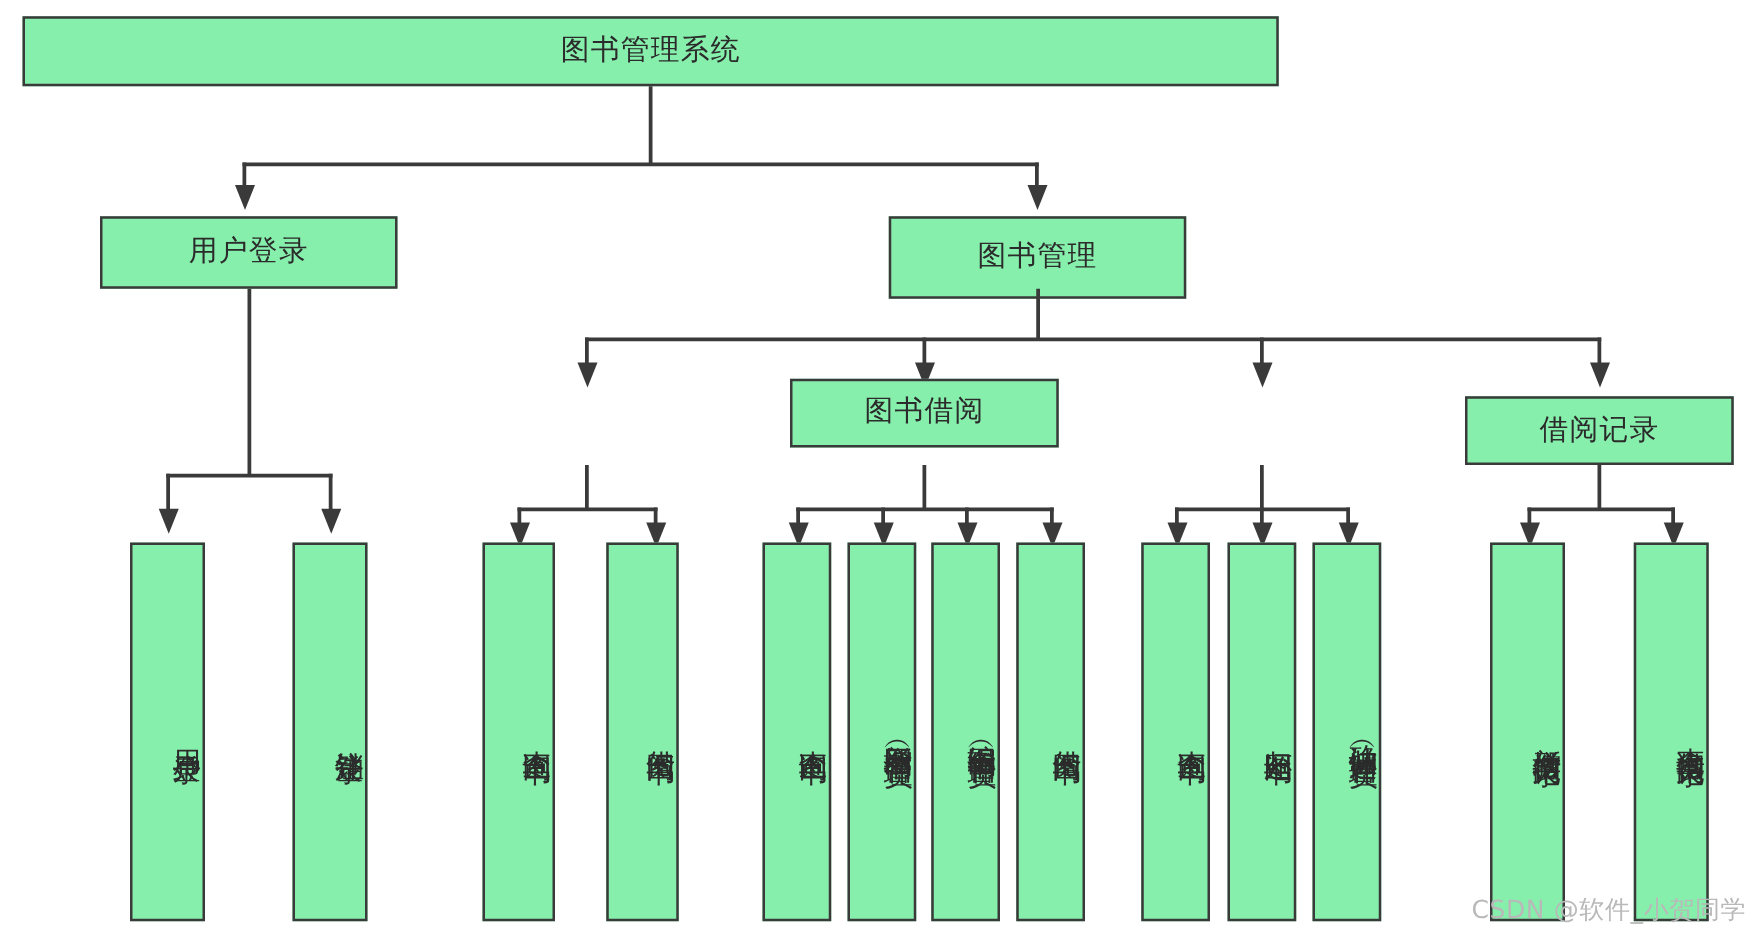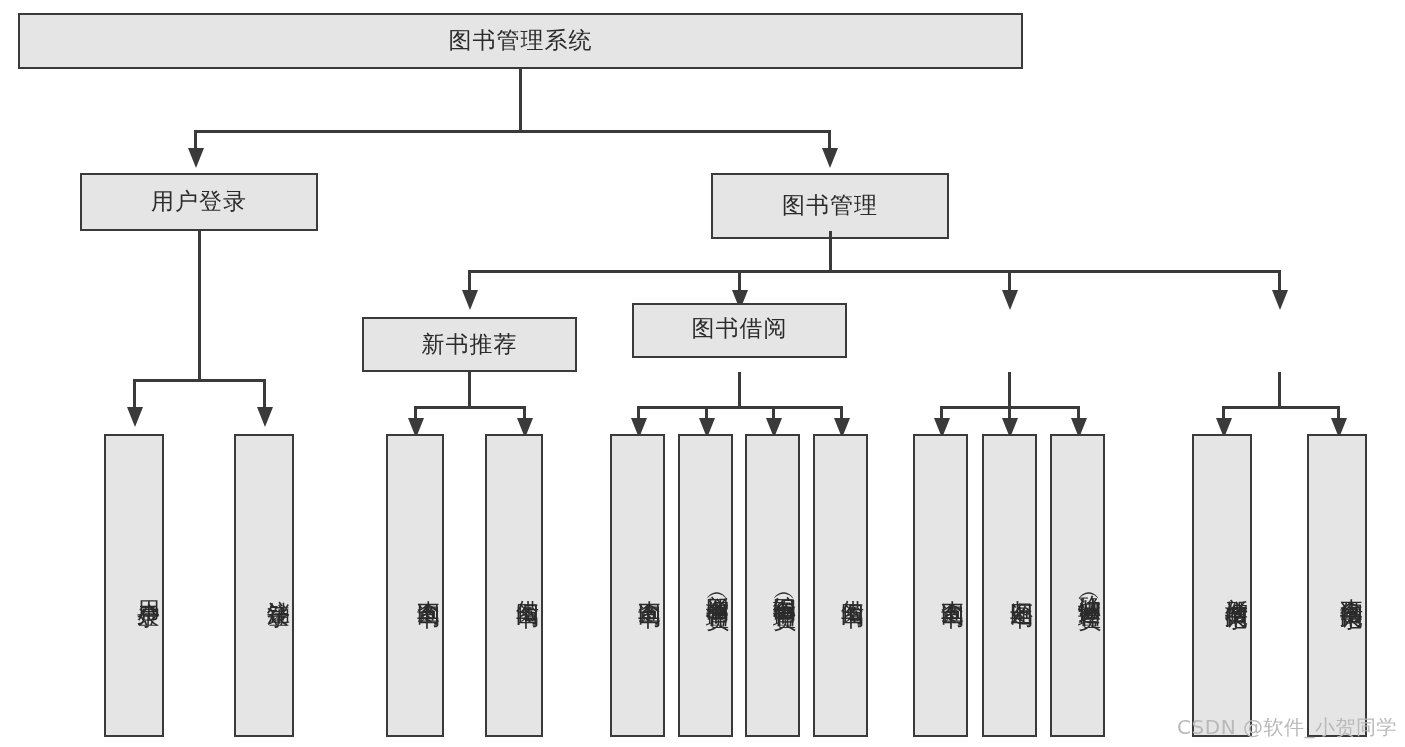--- a/index.html
+++ b/index.html
@@ -14,21 +14,21 @@
   #canvas {
     position: relative;
     width: 1405px;
     height: 747px;
     background: #ffffff;
     overflow: hidden;
   }
   .box {
     position: absolute;
     box-sizing: border-box;
-    background: #e5e5e5;
+    background: #86efac;
     border: 2.5px solid #3a3a3a;
     display: flex;
     align-items: center;
     justify-content: center;
     color: #2b2b2b;
   }
   .box.horiz {
     font-size: 23px;
     letter-spacing: 1px;
     line-height: 1.1;
@@ -123,25 +123,25 @@
 
   <div class="conn v" style="left:738px; top:270px; width:3px; height:22px;"></div>
   <div class="arrow" style="left:732px; top:290px;"></div>
 
   <div class="conn v" style="left:1008px; top:270px; width:3px; height:22px;"></div>
   <div class="arrow" style="left:1002px; top:290px;"></div>
 
   <div class="conn v" style="left:1278px; top:270px; width:3px; height:22px;"></div>
   <div class="arrow" style="left:1272px; top:290px;"></div>
 
-  <div class="box horiz" style="left:362px; top:317px; width:215px; height:55px;">
-    <span>新书推荐</span>
-  </div>
   <div class="box horiz" style="left:632px; top:303px; width:215px; height:55px;font-family:Liberation Mono, monospace;">
     <span>图书借阅</span>
+  </div>
+  <div class="box horiz" style="left:1172px; top:317px; width:215px; height:55px;">
+    <span>借阅记录</span>
   </div>
 
   <div class="conn v" style="left:468px; top:372px; width:3px; height:36px;"></div>
   <div class="conn h" style="left:414px; top:406px; width:112px; height:3px;"></div>
   <div class="conn v" style="left:414px; top:406px; width:3px; height:18px;"></div>
   <div class="arrow" style="left:408px; top:418px;"></div>
   <div class="conn v" style="left:523px; top:406px; width:3px; height:18px;"></div>
   <div class="arrow" style="left:517px; top:418px;"></div>
 
   <div class="box vert" style="left:386px; top:434px; width:58px; height:303px;">

